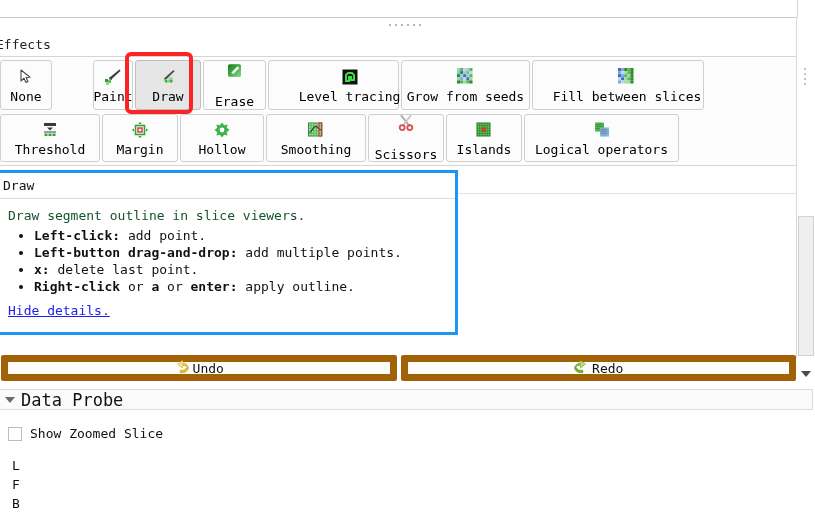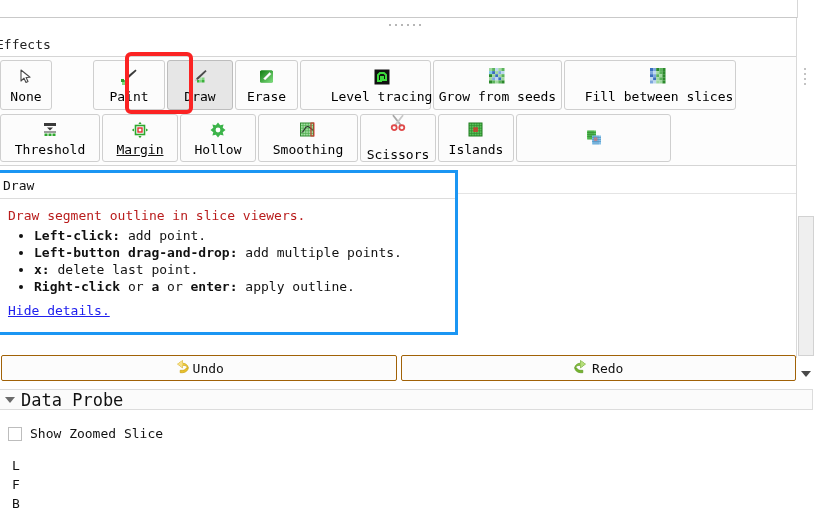--- a/index.html
+++ b/index.html
@@ -53,36 +53,36 @@
     pointer-events:none;}
 
   
   #details-box{left:-3px;top:170px;width:461px;height:165px;
     border:3px solid #1b96f3;box-sizing:border-box;background:#fff;}
   #details-title{position:absolute;left:0;top:0;right:0;height:26px;
     display:flex;align-items:center;padding-left:3px;
     border-bottom:1px solid #dcdcdc;box-sizing:border-box;
     font-size:13px;color:#111;background:#fff;}
   #details-body{position:absolute;left:0;top:27px;right:0;bottom:0;padding:6px 8px 0 8px;box-sizing:border-box;}
-  #details-intro{font-size:13px;color:#b91c1c;margin:2px 0 4px 0;}
+  #details-intro{font-size:13px;color:#14532d;margin:2px 0 4px 0;}
   #details-list{margin:0;padding-left:26px;list-style:disc;}
   #details-list li{font-size:13px;line-height:17px;color:#111;}
   #details-list b{font-weight:bold;}
   #hide-details{display:inline-block;margin-top:8px;color:#2020ee;
     text-decoration:underline;font-size:13px;cursor:pointer;}
 
   
   #details-right-bg{left:458px;top:170px;width:339px;height:24px;background:#fff;
     border-bottom:1px solid #e4e4e4;box-sizing:border-box;}
   #details-right-bg2{left:458px;top:194px;width:339px;height:141px;background:#fff;}
   #panel-right-border{left:796px;top:18px;width:1px;height:340px;background:#d9d9d9;}
 
   
   #undo-redo{left:0px;top:355px;width:797px;height:26px;display:flex;gap:4px;padding:0 1px;box-sizing:border-box;}
-  .ur-btn{flex:1;background:#fcfcfc;border:1px solid #a16207;border-radius:2px;
+  .ur-btn{flex:1;background:#fcfcfc;border:7px solid #a16207;border-radius:2px;
     display:flex;align-items:center;justify-content:center;gap:3px;cursor:pointer;box-sizing:border-box;}
   .ur-btn .lbl{font-size:13px;color:#111;}
 
   
   #vscroll{left:797px;top:18px;width:18px;height:365px;background:#fff;box-sizing:border-box;}
   #vscroll-track{position:absolute;left:0;top:0;width:18px;height:347px;background:#fff;}
   #vscroll-thumb{position:absolute;left:1px;top:198px;width:16px;height:140px;
     background:#efefef;border:1px solid #d2d2d2;box-sizing:border-box;cursor:pointer;}
   #vscroll-down{position:absolute;left:0;top:347px;width:18px;height:18px;
     display:flex;align-items:center;justify-content:center;cursor:pointer;background:#fff;}
@@ -123,21 +123,21 @@
 <div class="abs" id="effects-panel">
   <div class="eff-row" id="eff-row-1">
       <div class="eff-btn" style="width: 52px;">
         <span class="eff-ico">
           <svg width="18" height="18" viewBox="0 0 18 18">
             <path d="M4 2 L4 13 L7 10.2 L9 14.5 L11 13.6 L9.1 9.5 L13 9.3 Z" fill="#ffffff" stroke="#4a4a4a" stroke-width="1.1" stroke-linejoin="round"></path>
           </svg>
         </span>
         <span class="lbl">None</span>
       </div>
-      <div class="eff-btn" style="width: 72px; margin-left: 40px;">
+      <div class="eff-btn" style="width: 40px; margin-left: 40px;">
         <span class="eff-ico">
           <svg width="18" height="18" viewBox="0 0 18 18">
             <rect x="1" y="11" width="3" height="3" fill="#2f9e2f"></rect>
             <rect x="4" y="12" width="3" height="3" fill="#52c452"></rect>
             <rect x="2" y="14" width="3" height="3" fill="#7fdc7f"></rect>
             <rect x="5" y="9" width="3" height="3" fill="#2f9e2f"></rect>
             <path d="M15.5 1.6 L16.6 2.7 L7.2 11.6 L5.4 9.8 Z" fill="#3a3a3a"></path>
             <path d="M5.4 9.8 L7.2 11.6 L4.6 13.3 Z" fill="#9a9a9a"></path>
           </svg>
         </span>
@@ -150,21 +150,21 @@
             <rect x="8.5" y="12" width="2.5" height="2.5" fill="#7fd47f"></rect>
             <rect x="11" y="12" width="2.5" height="2.5" fill="#3ab03a"></rect>
             <rect x="8.5" y="9.5" width="2.5" height="2.5" fill="#a9e3a9"></rect>
             <rect x="11" y="9.5" width="2.5" height="2.5" fill="#7fd47f"></rect>
             <path d="M14.4 2.0 L15.6 3.2 L6.6 12.0 L5.0 10.4 Z" fill="#4a4a4a"></path>
             <path d="M5.0 10.4 L6.6 12.0 L4.2 13.3 Z" fill="#b5b5b5"></path>
           </svg>
         </span>
         <span class="lbl">Draw</span>
       </div>
-      <div class="eff-btn" style="width: 63px;">
+      <div class="eff-btn" style="width: 63px; justify-content: space-between;">
         <span class="eff-ico">
           <svg width="18" height="18" viewBox="0 0 18 18">
             <rect x="2" y="2.5" width="13" height="12" rx="1.5" fill="#1f9b1f"></rect>
             <rect x="2" y="2.5" width="13" height="12" rx="1.5" fill="url(#g1)"></rect>
             <defs>
               <linearGradient id="g1" x1="0" y1="0" x2="1" y2="1">
                 <stop offset="0" stop-color="#0f7a0f"></stop>
                 <stop offset="1" stop-color="#7fe07f"></stop>
               </linearGradient>
             </defs>
@@ -254,34 +254,34 @@
             <rect x="3" y="2" width="12" height="3" fill="#3a3a3a"></rect>
             <path d="M6 6.5 L12 6.5 L9 9.5 Z" fill="#3a3a3a"></path>
             <rect x="3" y="10.5" width="12" height="1" fill="#3a3a3a"></rect>
             <rect x="3.5" y="12.5" width="3" height="2.5" fill="#2ea82e"></rect>
             <rect x="7.5" y="12.5" width="3" height="2.5" fill="#2ea82e"></rect>
             <rect x="11.5" y="12.5" width="3" height="2.5" fill="#2ea82e"></rect>
           </svg>
         </span>
         <span class="lbl">Threshold</span>
       </div>
-      <div class="eff-btn" style="width: 76px; text-decoration: underline;">
+      <div class="eff-btn" style="width: 76px;">
         <span class="eff-ico">
           <svg width="18" height="18" viewBox="0 0 18 18">
             <rect x="4.5" y="4.5" width="9" height="9" fill="none" stroke="#2ea82e" stroke-width="1.6"></rect>
             <rect x="7" y="7" width="4" height="4" fill="none" stroke="#e03030" stroke-width="1.4"></rect>
             <path d="M9 0.8 L10.6 3 L7.4 3 Z" fill="#2ea82e"></path>
             <path d="M9 17.2 L10.6 15 L7.4 15 Z" fill="#2ea82e"></path>
             <path d="M0.8 9 L3 10.6 L3 7.4 Z" fill="#2ea82e"></path>
             <path d="M17.2 9 L15 10.6 L15 7.4 Z" fill="#2ea82e"></path>
           </svg>
         </span>
         <span class="lbl">Margin</span>
       </div>
-      <div class="eff-btn" style="width: 76px; align-items: center;">
+      <div class="eff-btn" style="width: 84px; align-items: center;">
         <span class="eff-ico">
           <svg width="18" height="18" viewBox="0 0 18 18">
             <path d="M9 1.5 L11.2 4.3 L14.6 3.4 L13.7 6.8 L16.5 9 L13.7 11.2 L14.6 14.6 L11.2 13.7 L9 16.5 L6.8 13.7 L3.4 14.6 L4.3 11.2 L1.5 9 L4.3 6.8 L3.4 3.4 L6.8 4.3 Z" fill="#3cb44a"></path>
             <circle cx="9" cy="9" r="2.4" fill="#ffffff"></circle>
           </svg>
         </span>
         <span class="lbl">Hollow</span>
       </div>
       <div class="eff-btn" style="width: 100px;">
         <span class="eff-ico">
@@ -333,20 +333,21 @@
               <path d="M2 3.5 H11 M2 5.5 H11 M2 7.5 H11"></path>
             </g>
             <rect x="7" y="6.5" width="9" height="9" fill="#7fbde6" fill-opacity="0.92"></rect>
             <g stroke="#4a8dbd" stroke-width="0.6">
               <path d="M9 6.5 V15.5 M11 6.5 V15.5 M13 6.5 V15.5"></path>
               <path d="M7 8.5 H16 M7 10.5 H16 M7 12.5 H16"></path>
             </g>
             <rect x="9.6" y="9" width="2.2" height="2.2" fill="none" stroke="#e07070" stroke-width="0.9"></rect>
           </svg>
         </span>
+        <span class="lbl">Logical operators</span>
       </div>
     </div>
 </div>
 
 <div class="abs" id="draw-highlight"></div>
 
 <div class="abs" id="details-box">
   <div id="details-title">Draw</div>
   <div id="details-body">
     <div id="details-intro">Draw segment outline in slice viewers.</div>

